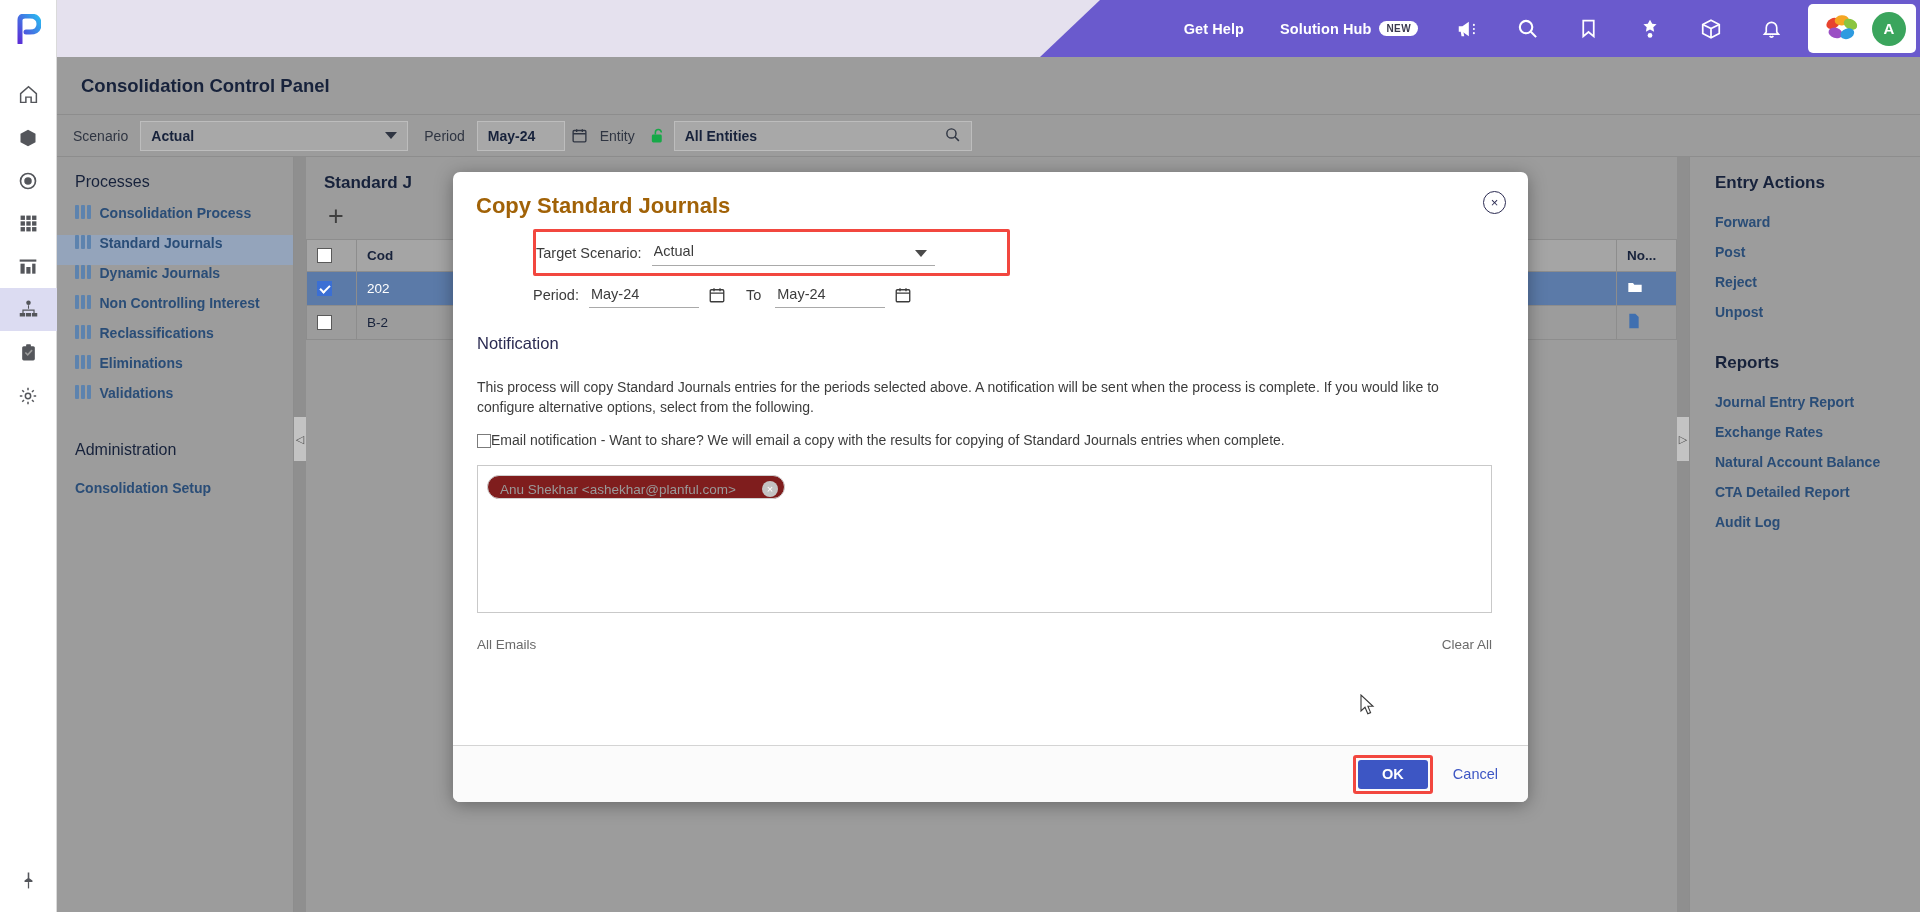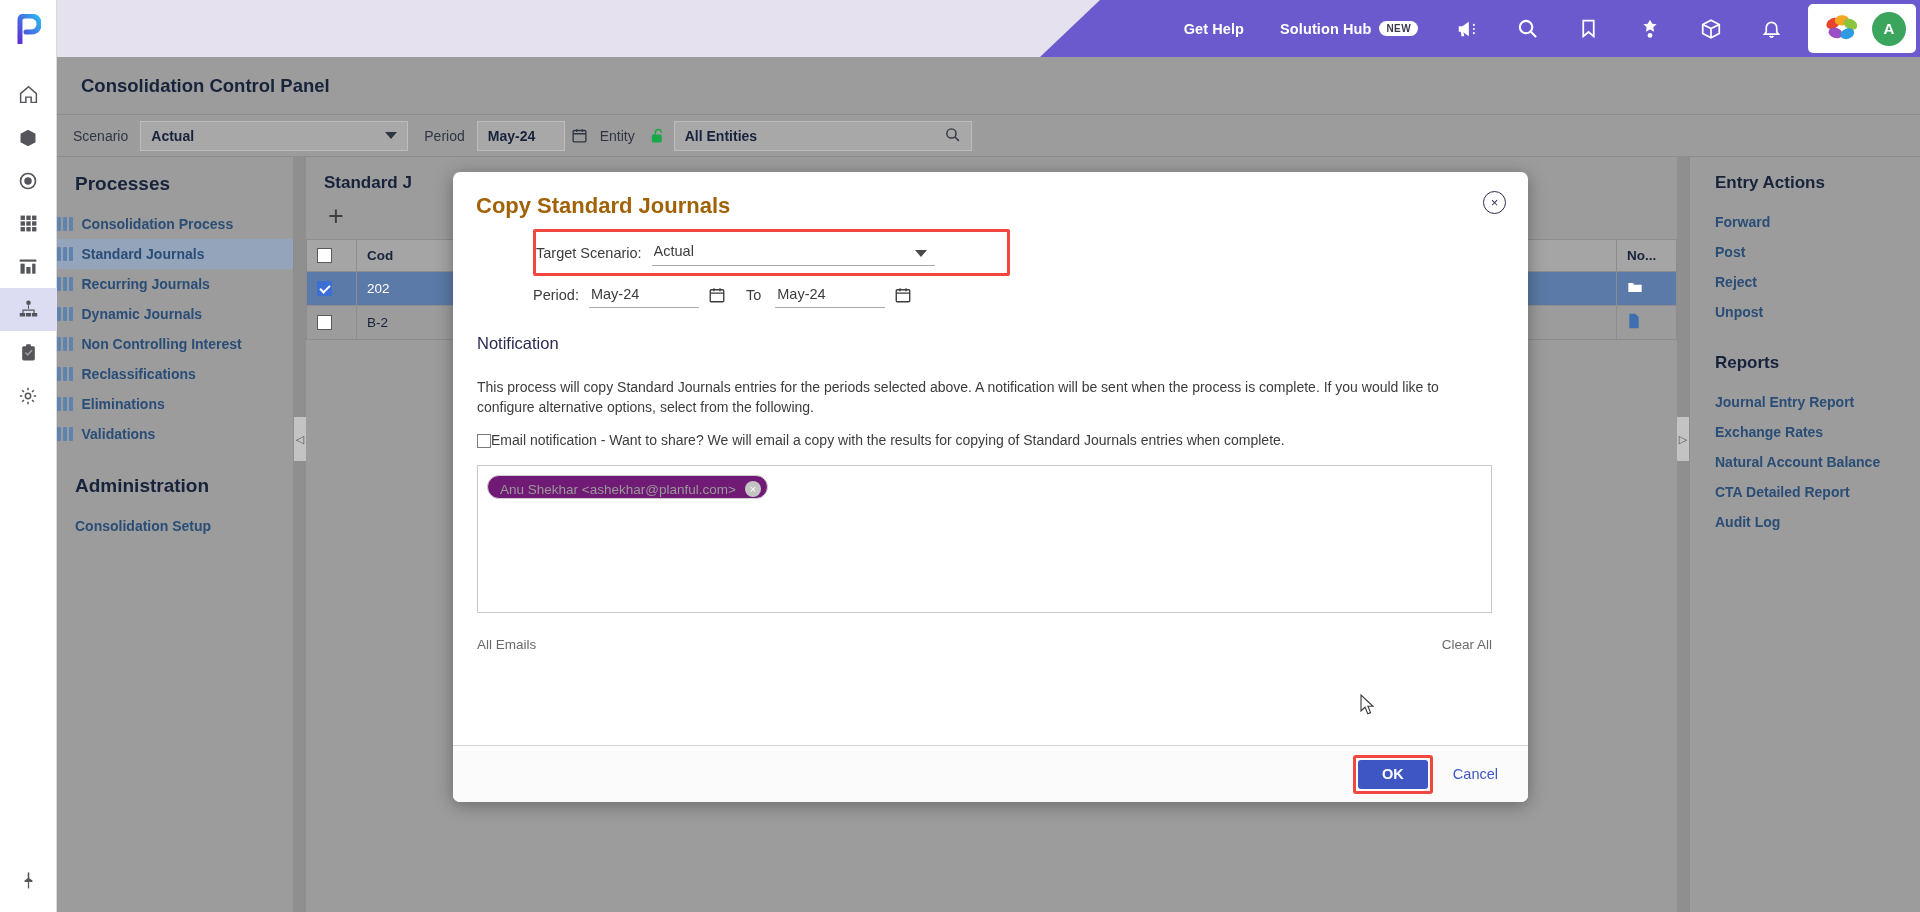--- a/index.html
+++ b/index.html
@@ -104,26 +104,26 @@
   
   .body-area {
     position: absolute; left: 57px; top: 157px; right: 0; bottom: 0;
     background: #9c9c9c; display: flex; z-index: 10;
   }
   .leftpanel {
     width: 237px; background: #9c9c9c; padding: 16px 0 0 0; flex-shrink: 0;
     border-right: 1px solid #8d8d8d;
   }
   .panel-h {
-    font-size: 19px; font-weight: bold; color: #17223b; padding: 0 0 14px 18px;
+    font-size: 16px; font-weight: normal; color: #17223b; padding: 0 0 14px 18px;
   }
   .panel-h.admin { padding-top: 26px; }
   .proc-item {
-    display: flex; align-items: center; gap: 9px; height: 30px;
-    cursor: pointer; color: #2a4d77; font-size: 14px; font-weight: bold;
+    display: flex; align-items: flex-start; gap: 9px; height: 30px;
+    padding-left: 18px; cursor: pointer; color: #2a4d77; font-size: 14px; font-weight: bold;
   }
   .proc-item.active { background: #94a4bb; }
   .bars { display: flex; gap: 2.5px; }
   .bars i { display:block; width: 3.5px; height: 14px; background: #5d83ae; border-radius: 1px; }
   .admin-item {
     padding-left: 18px; color: #2a4d77; font-size: 14px; font-weight: bold;
     height: 30px; display: flex; align-items: center; cursor: pointer;
   }
 
   .collapse-handle {
@@ -229,22 +229,22 @@
     width: 14px; height: 14px; border: 1px solid #7b7b7b; background: #fff; margin-top: 2px;
     flex-shrink: 0; cursor: pointer;
   }
   .notif-check label { font-size: 14px; color: #3c3c3c; cursor: pointer; }
 
   .email-box {
     position: absolute; left: 24px; top: 293px; width: 1015px; height: 148px;
     border: 1px solid #c9c9c9; background: #fff; padding: 9px;
   }
   .email-chip {
-    display: inline-flex; align-items: center; gap: 9px;
-    border: 1px solid #d0d0d0; border-radius: 13px; background: #701a75;
+    display: inline-flex; align-items: center; gap: 26px;
+    border: 1px solid #d0d0d0; border-radius: 13px; background: #7f1d1d;
     height: 24px; padding: 4px 6px 0 12px; font-size: 13.5px; color: #9a9a9a;
   }
   .chip-x {
     width: 16px; height: 16px; border-radius: 50%; background: #c4c4c4; color: #fff;
     display: flex; align-items: center; justify-content: center; font-size: 11px;
     cursor: pointer; line-height: 1;
   }
   .email-foot {
     position: absolute; left: 24px; top: 447px; width: 1015px;
     display: flex; justify-content: space-between; font-size: 13.5px; color: #6a6a6a; margin-top: 18px;
@@ -465,28 +465,20 @@
             </span>
           <span>Consolidation Process</span>
         </div>
         <div class="proc-item active">
           <span class="bars">
               <i></i>
               <i></i>
               <i></i>
             </span>
           <span>Standard Journals</span>
-        </div>
-        <div class="proc-item">
-          <span class="bars">
-              <i></i>
-              <i></i>
-              <i></i>
-            </span>
-          <span>Recurring Journals</span>
         </div>
         <div class="proc-item">
           <span class="bars">
               <i></i>
               <i></i>
               <i></i>
             </span>
           <span>Dynamic Journals</span>
         </div>
         <div class="proc-item">

